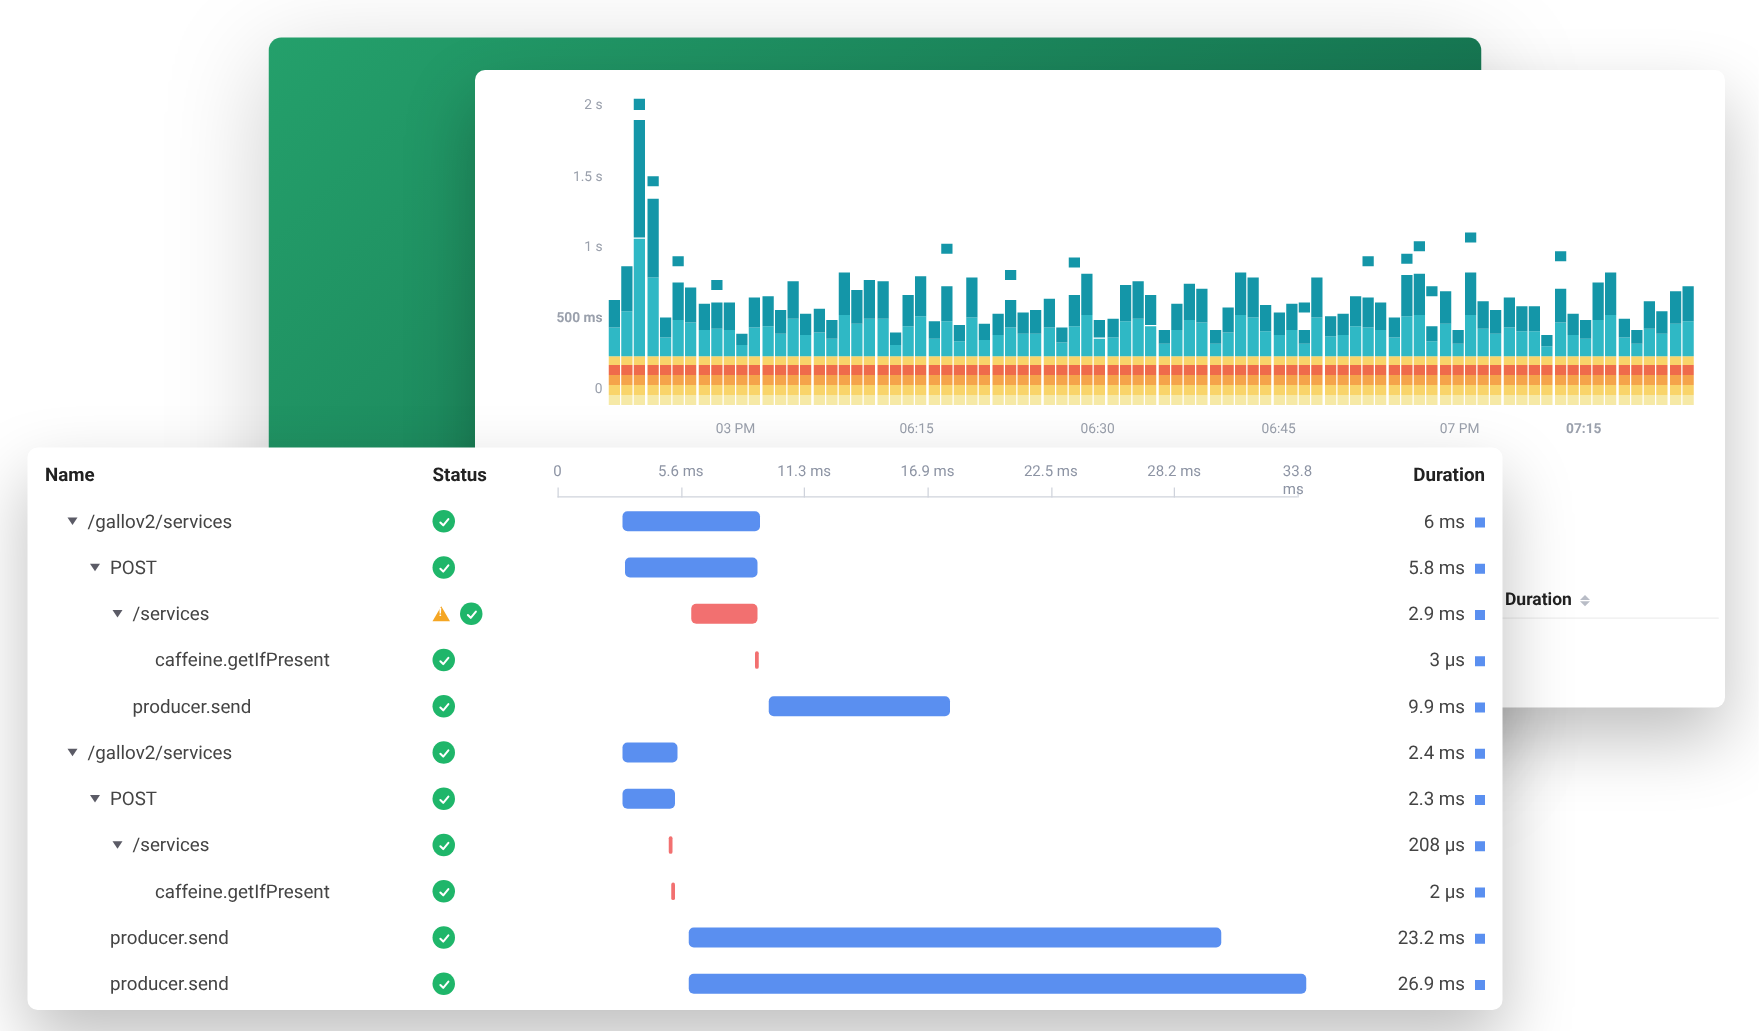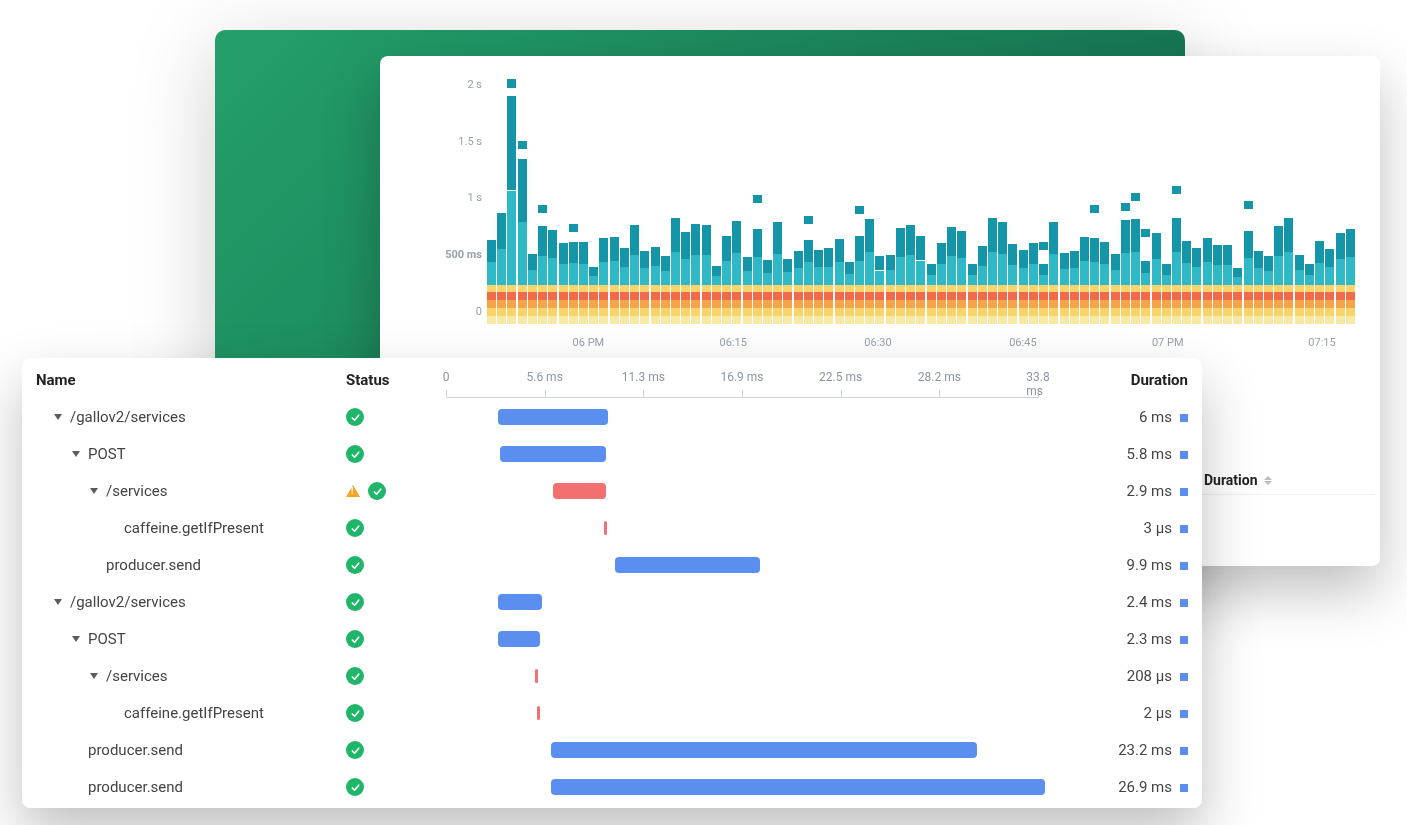--- a/index.html
+++ b/index.html
@@ -854,26 +854,26 @@
 
       <div id="yticks">
           <div class="ytick" style="left: 50px; bottom: 252.273px;">2 s</div>
           <div class="ytick" style="left: 50px; bottom: 195.455px;">1.5 s</div>
           <div class="ytick" style="left: 50px; bottom: 138.636px;">1 s</div>
           <div class="ytick" style="left: 50px; bottom: 81.8182px; font-weight: bold;">500 ms</div>
           <div class="ytick" style="left: 50px; bottom: 25px;">0</div>
         </div>
 
       <div id="xticks">
-          <div class="xtick" style="left: 156.383px;">06 PM</div>
+          <div class="xtick" style="left: 156.383px;">03 PM</div>
           <div class="xtick" style="left: 301.217px;">06:15</div>
           <div class="xtick" style="left: 446.05px;">06:30</div>
           <div class="xtick" style="left: 590.883px;">06:45</div>
           <div class="xtick" style="left: 735.717px;">07 PM</div>
-          <div class="xtick" style="left: 890px;">07:15</div>
+          <div class="xtick" style="left: 835px; font-weight: bold;">07:15</div>
         </div>
     </div>
 
     <div class="dur-mini">
       <div class="hdr">
         <span>Duration</span>
         <span class="sort-icon">
             <span class="up"></span>
             <span class="dn"></span>
           </span>

